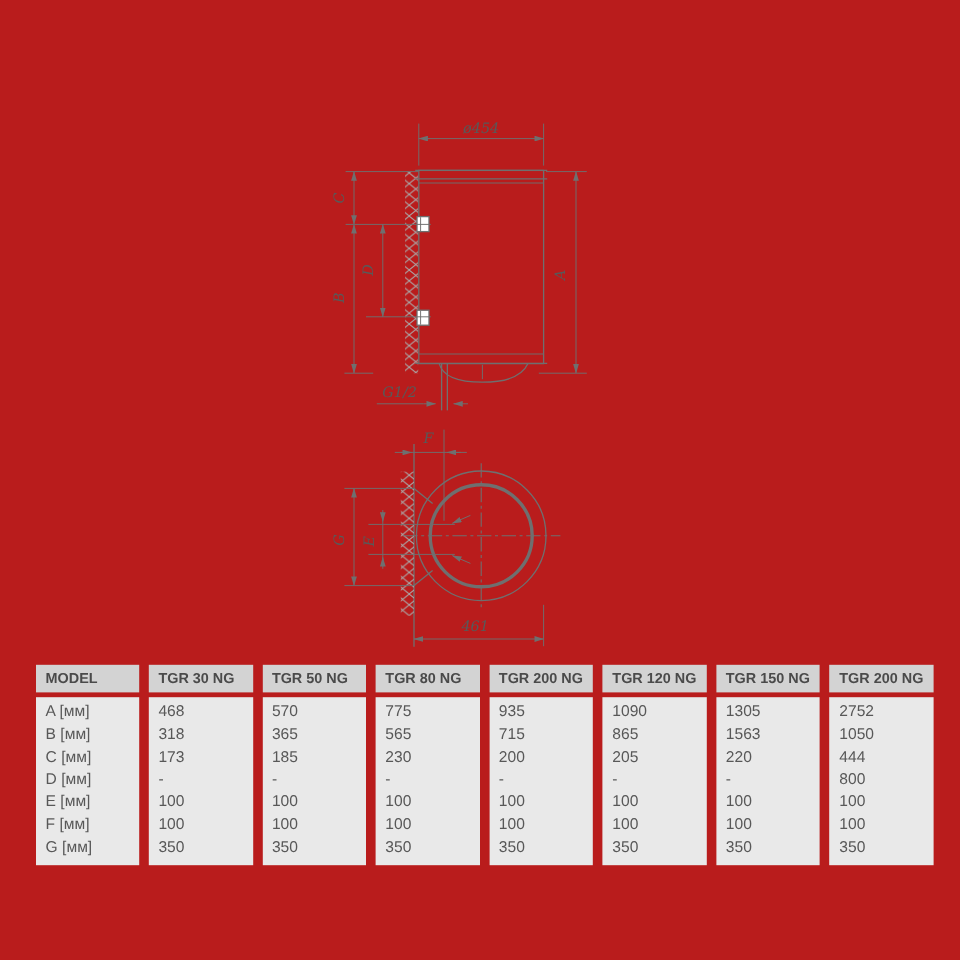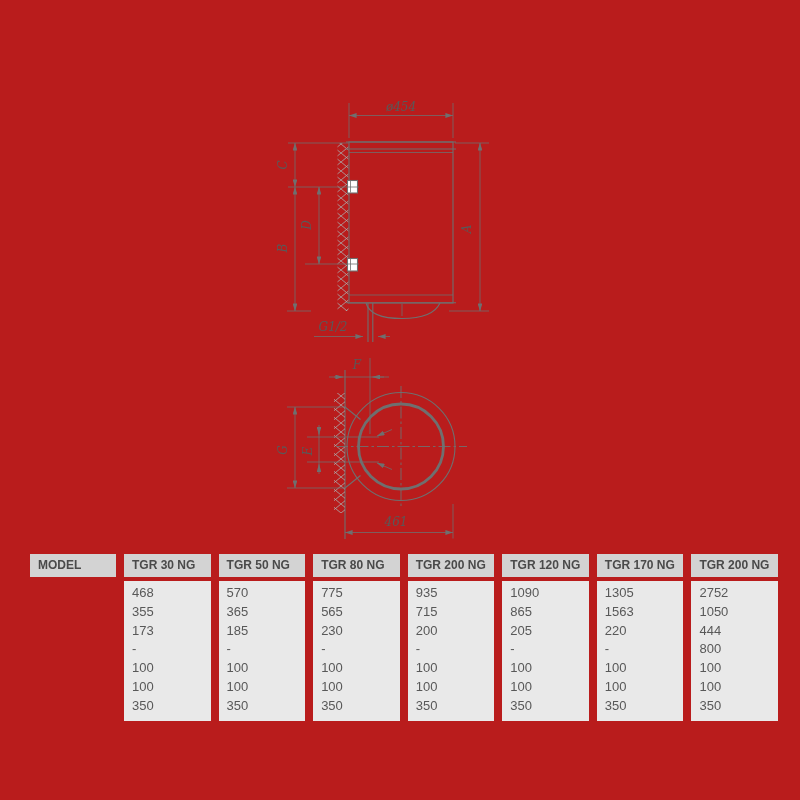--- a/index.html
+++ b/index.html
@@ -133,26 +133,35 @@
 
       <line class="thin" x1="453" y1="504" x2="453" y2="538.5"></line>
       <line class="thin" x1="345" y1="532.5" x2="453" y2="532.5" marker-start="url(#arr)" marker-end="url(#arr)"></line>
       <text class="dim" x="396" y="526" text-anchor="middle">461</text>
     </g>
   </svg>
 
   <div class="spec-table">
       <div class="col">
         <div class="th">MODEL</div>
+        <div class="tb">
+          <div class="td">A [мм]</div>
+          <div class="td">B [мм]</div>
+          <div class="td">C [мм]</div>
+          <div class="td">D [мм]</div>
+          <div class="td">E [мм]</div>
+          <div class="td">F [мм]</div>
+          <div class="td">G [мм]</div>
+        </div>
       </div>
       <div class="col">
         <div class="th">TGR 30 NG</div>
         <div class="tb">
           <div class="td">468</div>
-          <div class="td">355</div>
+          <div class="td">318</div>
           <div class="td">173</div>
           <div class="td">-</div>
           <div class="td">100</div>
           <div class="td">100</div>
           <div class="td">350</div>
         </div>
       </div>
       <div class="col">
         <div class="th">TGR 50 NG</div>
         <div class="tb">
@@ -195,21 +204,21 @@
           <div class="td">1090</div>
           <div class="td">865</div>
           <div class="td">205</div>
           <div class="td">-</div>
           <div class="td">100</div>
           <div class="td">100</div>
           <div class="td">350</div>
         </div>
       </div>
       <div class="col">
-        <div class="th">TGR 170 NG</div>
+        <div class="th">TGR 150 NG</div>
         <div class="tb">
           <div class="td">1305</div>
           <div class="td">1563</div>
           <div class="td">220</div>
           <div class="td">-</div>
           <div class="td">100</div>
           <div class="td">100</div>
           <div class="td">350</div>
         </div>
       </div>

